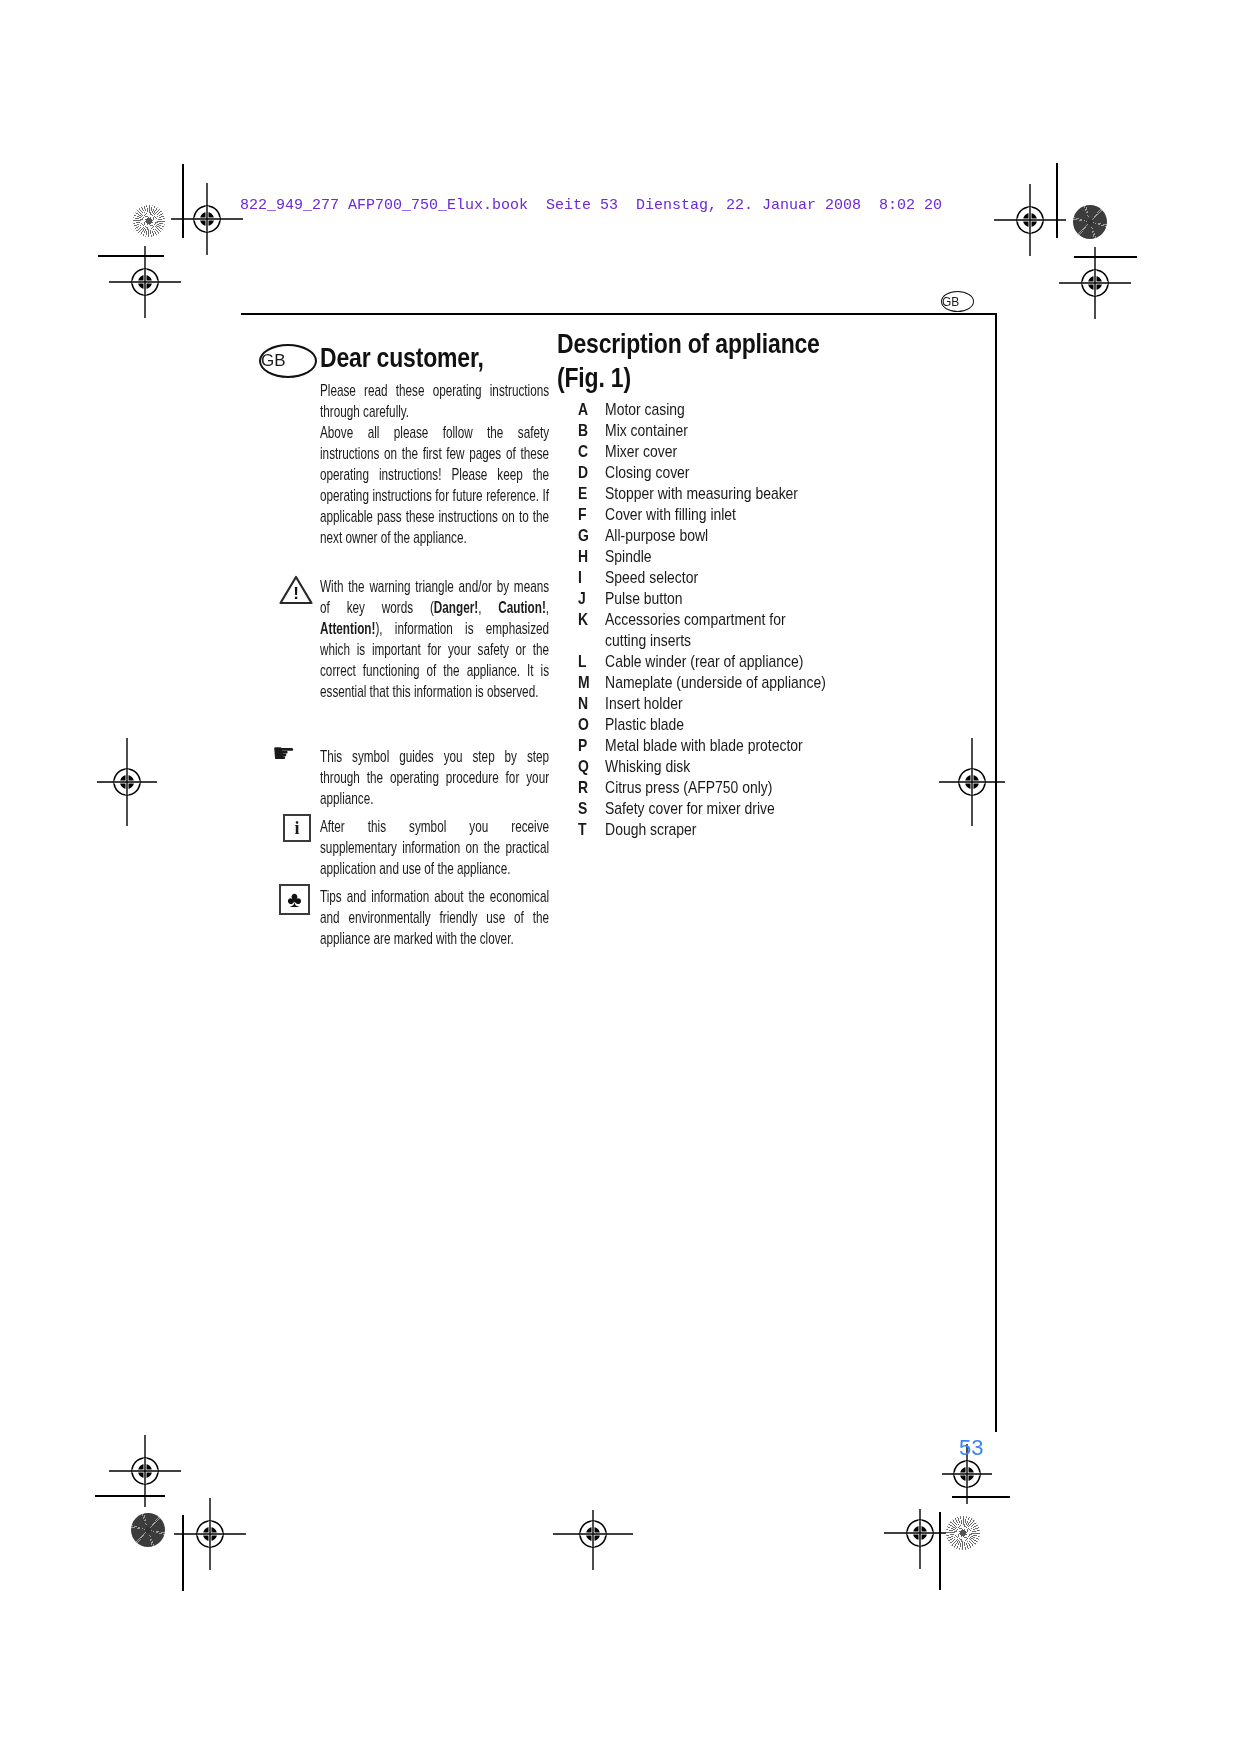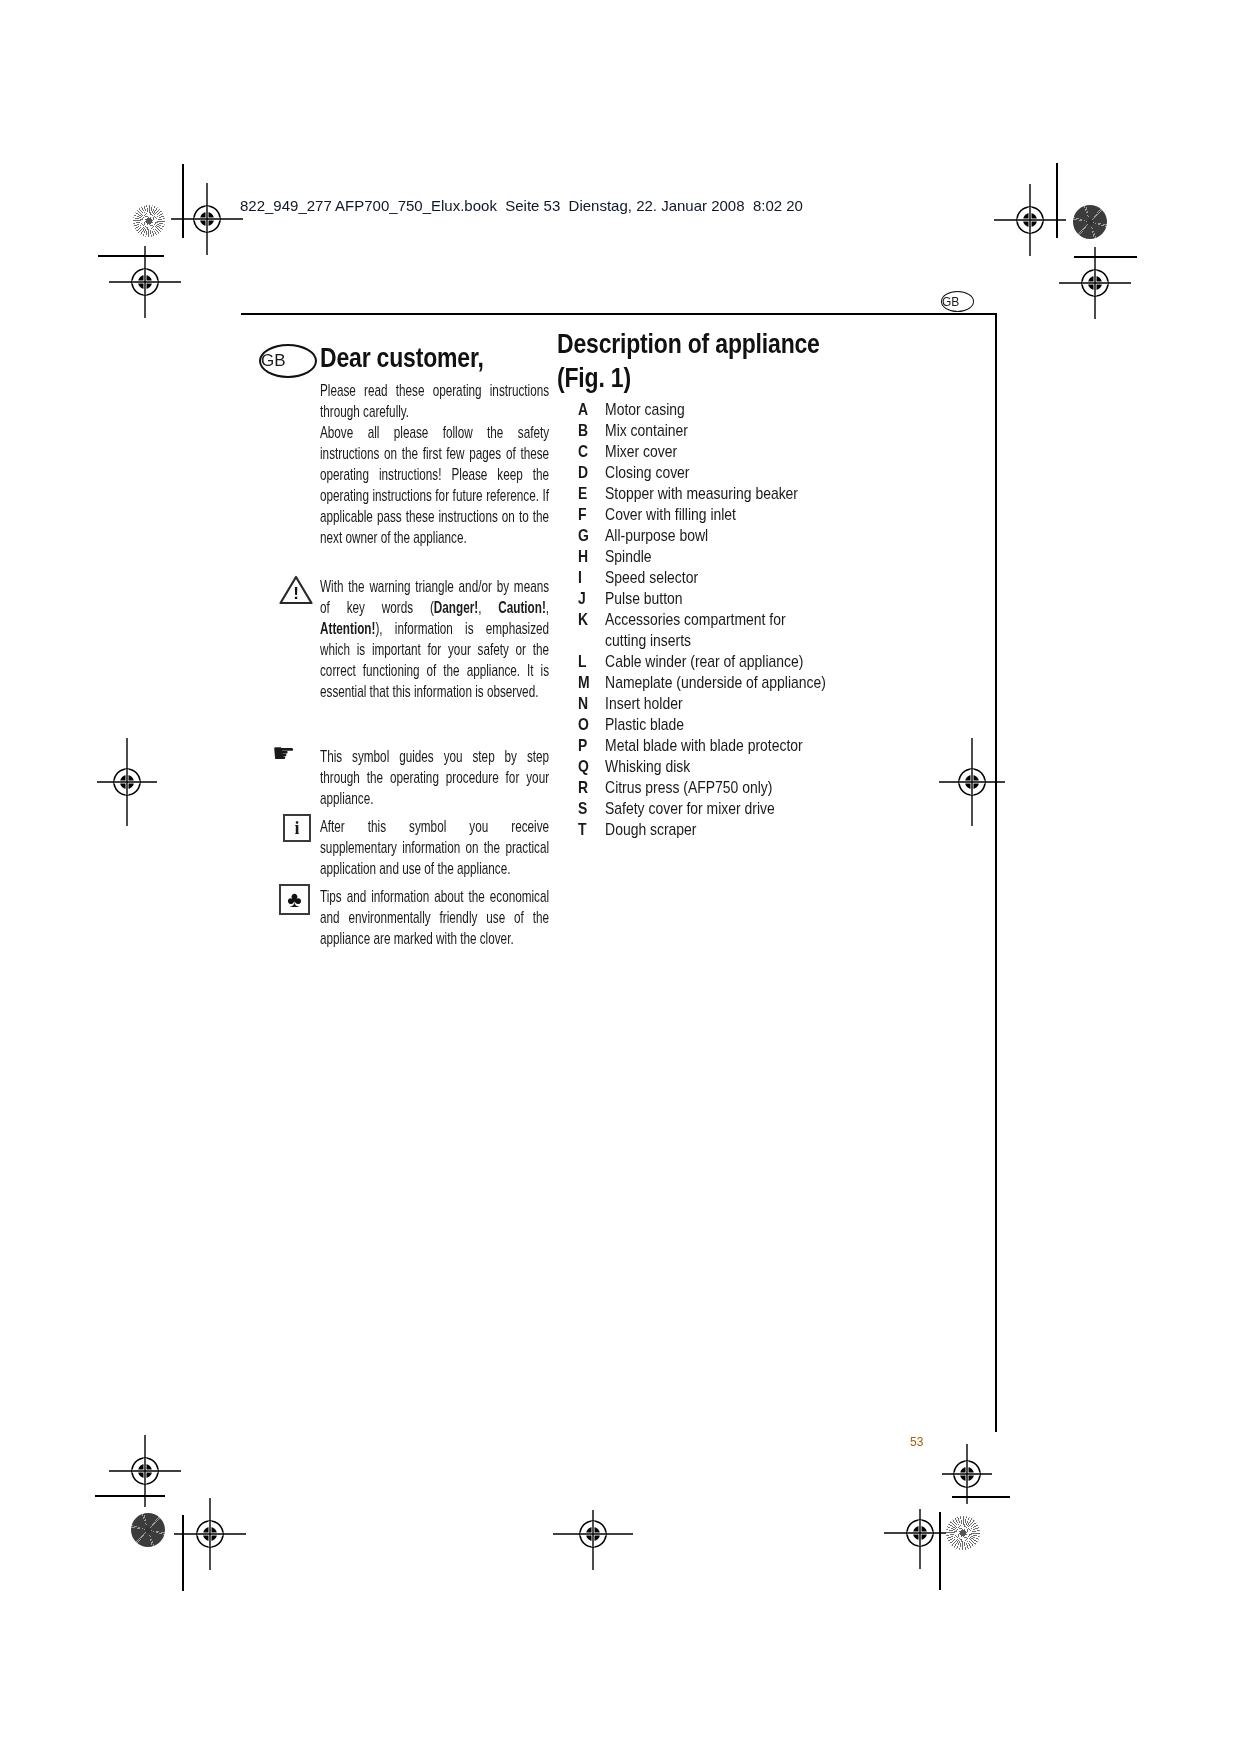--- a/index.html
+++ b/index.html
@@ -6,21 +6,21 @@
   .page{position:relative;width:1240px;height:1755px;background:#ffffff;
         font-family:"Liberation Sans",sans-serif;color:#1a1a1a;overflow:hidden;margin:0 auto;}
   .abs{position:absolute;}
   
   .cond{transform:scaleX(0.69);transform-origin:0 0;}
   .cond82{transform:scaleX(0.82);transform-origin:0 0;}
   .body-text{font-size:17px;line-height:21px;text-align:justify;width:332px;}
   .b{font-weight:bold;}
   .h1{font-size:28px;font-weight:bold;line-height:34px;letter-spacing:-0.2px;color:#111;}
   .rule{background:#000;}
-  .serif-header{font-family:Liberation Sans, sans-serif;font-size:15px;color:#0f172a;white-space:pre;}
+  .serif-header{font-family:Liberation Mono, monospace;font-size:15px;color:#6d28d9;white-space:pre;}
   .oval{border:2px solid #111;border-radius:50%;display:flex;align-items:center;justify-content:flex-start;}
   .reg-line{background:#000;}
   .burst-light{border-radius:50%;
      background:radial-gradient(circle,#555 0 13%,rgba(0,0,0,0) 14%),
                 repeating-conic-gradient(#6a6a6a 0deg 3.5deg,#fcfcfc 3.5deg 10deg);}
   .burst-dark{border-radius:50%;
      background:radial-gradient(circle,#333 0 12%,rgba(0,0,0,0) 13%),
                 repeating-conic-gradient(#3c3c3c 0deg 38deg,#9a9a9a 38deg 41deg,#3c3c3c 41deg 44deg,#9a9a9a 44deg 47deg,#3c3c3c 47deg 60deg);}
   .list{font-size:17px;line-height:21px;width:430px;}
   .li{display:flex;}
@@ -261,15 +261,15 @@
     <div class="li">
         <span class="letter">S</span>
         <span class="lab">Safety cover for mixer drive</span>
       </div>
     <div class="li">
         <span class="letter">T</span>
         <span class="lab">Dough scraper</span>
       </div>
   </div>
 
-  <div class="abs" style="left:910px;top:1435px;font-size:12px;color:#a16207;">53</div>
+  <div class="abs" style="left:959px;top:1435px;font-size:22px;color:#3b82f6;">53</div>
 
 </div>
 
 </body></html>

